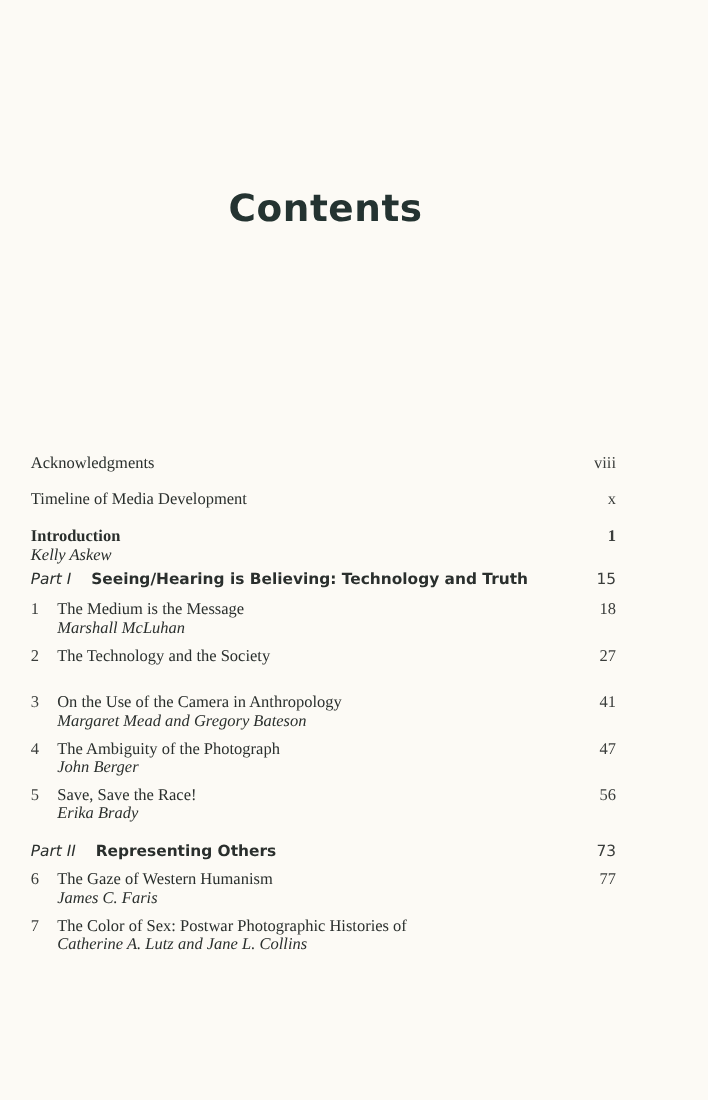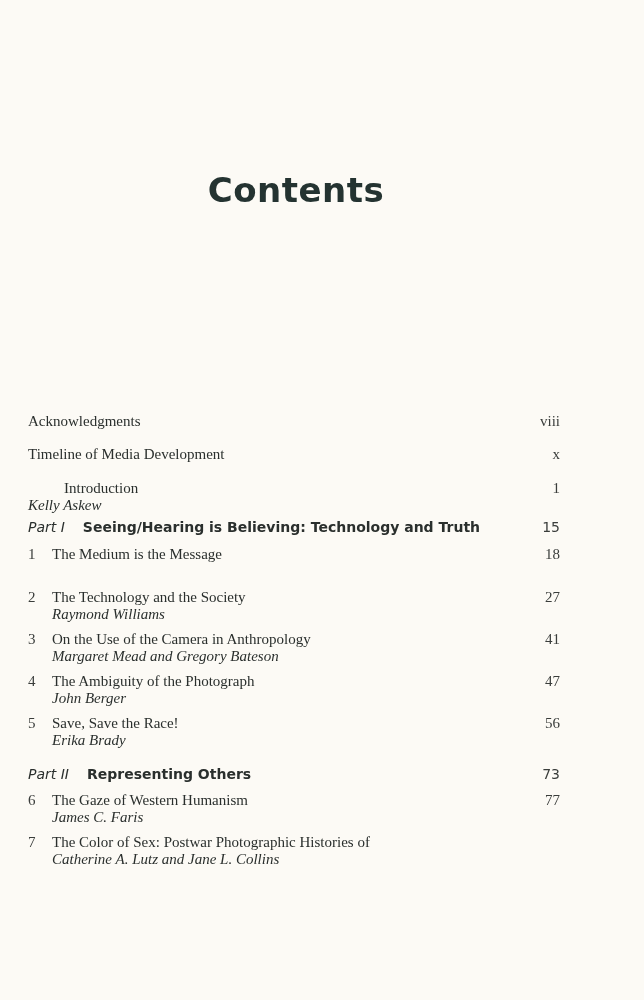--- a/index.html
+++ b/index.html
@@ -17,21 +17,21 @@
     font-weight: bold; font-size: 34px; letter-spacing: 0.5px;
     color: #243331;
   }
   .entry { position: absolute; left: 28px; width: 532px; }
   .row { position: relative; height: 17px; line-height: 17px; font-size: 15px; }
   .num { position: absolute; left: 0; top: 0; width: 18px; color: #3a3d3b; }
   .text { position: absolute; left: 0; top: 0; }
   .indented .text { left: 24px; }
   .page { position: absolute; right: 0; top: 0; text-align: left; color: #3a3d3b; }
   .author { font-style: italic; }
-  .bold-serif { font-weight: normal; margin-left: 36px; }
+  .bold-serif { font-weight: bold; }
   .part .row { font-family: "DejaVu Sans", "Liberation Sans", sans-serif; font-size: 14px; }
   .part .label { font-style: italic; margin-right: 18px; }
   .part .ptitle { font-weight: bold; }
   .part .page { font-family: "DejaVu Sans", "Liberation Sans", sans-serif; font-size: 14px; }
 </style>
 </head>
 <body>
 
 <div class="title">Contents</div>
 
@@ -65,30 +65,30 @@
     <span class="page">15</span>
   </div>
 </div>
 
 <div class="entry indented" style="top:546px;">
   <div class="row">
     <span class="num">1</span>
     <span class="text">The Medium is the Message</span>
     <span class="page">18</span>
   </div>
+  <div class="row">
+    <span class="text author">Marshall McLuhan</span>
+  </div>
 </div>
 
 <div class="entry indented" style="top:589px;">
   <div class="row">
     <span class="num">2</span>
     <span class="text">The Technology and the Society</span>
     <span class="page">27</span>
-  </div>
-  <div class="row">
-    <span class="text author">Raymond Williams</span>
   </div>
 </div>
 
 <div class="entry indented" style="top:631px;">
   <div class="row">
     <span class="num">3</span>
     <span class="text">On the Use of the Camera in Anthropology</span>
     <span class="page">41</span>
   </div>
   <div class="row">

